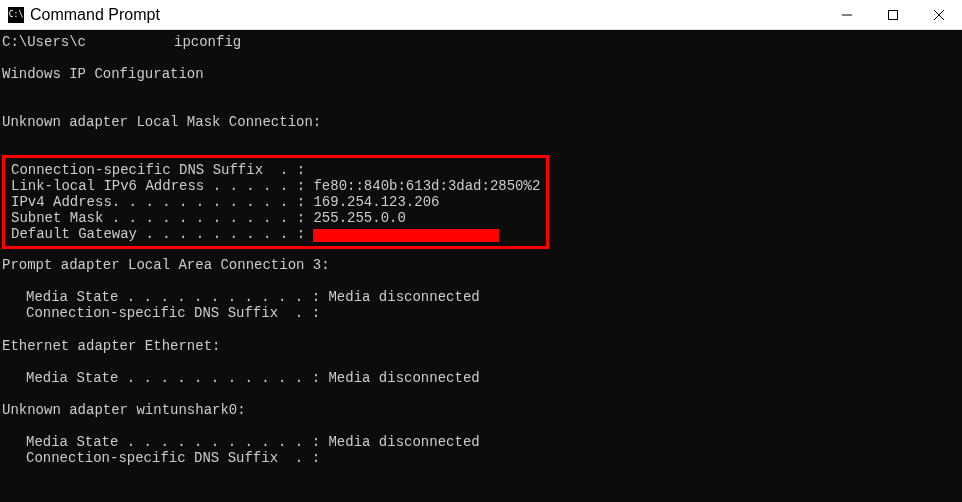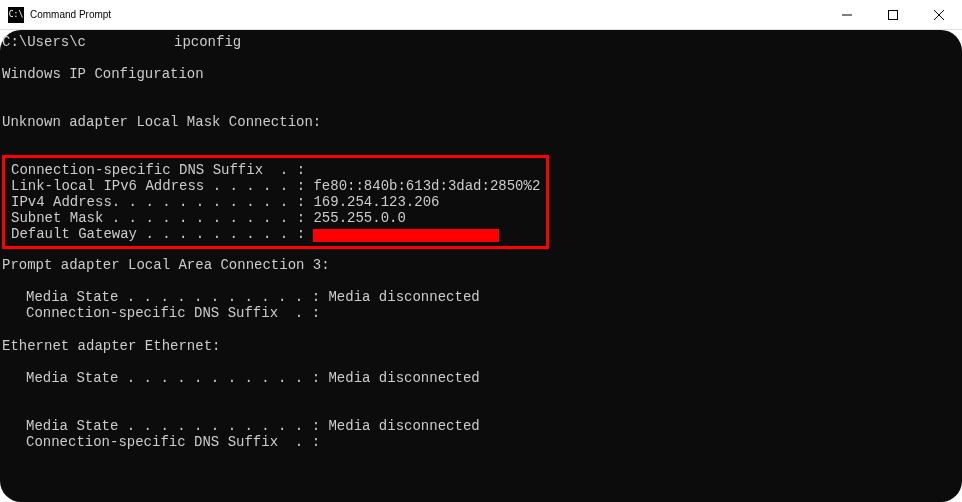--- a/index.html
+++ b/index.html
@@ -27,21 +27,21 @@
       align-items: center;
       justify-content: center;
     }
     .titlebar-icon-inner {
       color: #fff;
       font-size: 8px;
       font-family: monospace;
       line-height: 1;
     }
     .titlebar-title {
-      font-size: 10px;
+      font-size: 16px;
       color: #000;
       flex: 1;
     }
     .win-controls {
       display: flex;
       height: 100%;
     }
     .win-btn {
       width: 46px;
       height: 100%;
@@ -56,21 +56,20 @@
     .terminal {
       background: #0c0c0c;
       color: #cccccc;
       font-family: Consolas, "Courier New", monospace;
       font-size: 14px;
       line-height: 1.15;
       padding: 4px 2px;
       height: calc(100% - 30px);
       white-space: pre;
       letter-spacing: 0;
-      border-radius: 21px;
     }
     .prompt-line { color: #cccccc; }
     .redact-black {
       display: inline-block;
       background: #0c0c0c;
       color: #0c0c0c;
       width: 88px;
       height: 14px;
       vertical-align: middle;
     }
@@ -127,17 +126,18 @@
 <span class=""><span>Link-local IPv6 Address . . . . . : </span><span>fe80::840b:613d:3dad:2850%2</span></span>
 <span class=""><span>IPv4 Address. . . . . . . . . . . : </span><span>169.254.123.206</span></span>
 <span class=""><span>Subnet Mask . . . . . . . . . . . : </span><span>255.255.0.0</span></span>
 <span class=""><span>Default Gateway . . . . . . . . . : </span><span class="red-censored"></span></span></div>
 <span>Prompt adapter Local Area Connection 3:</span>
 
 <span class="indent"><span>Media State . . . . . . . . . . . : </span><span>Media disconnected</span></span><span class="indent"><span>Connection-specific DNS Suffix  . : </span><span></span></span>
 <span>Ethernet adapter Ethernet:</span>
 
 <span class="indent"><span>Media State . . . . . . . . . . . : </span><span>Media disconnected</span></span>
+<span>Unknown adapter wintunshark0:</span>
 
 <span class="indent"><span>Media State . . . . . . . . . . . : </span><span>Media disconnected</span></span><span class="indent"><span>Connection-specific DNS Suffix  . : </span><span></span></span>
 
 
 </div>
 
 </body></html>

